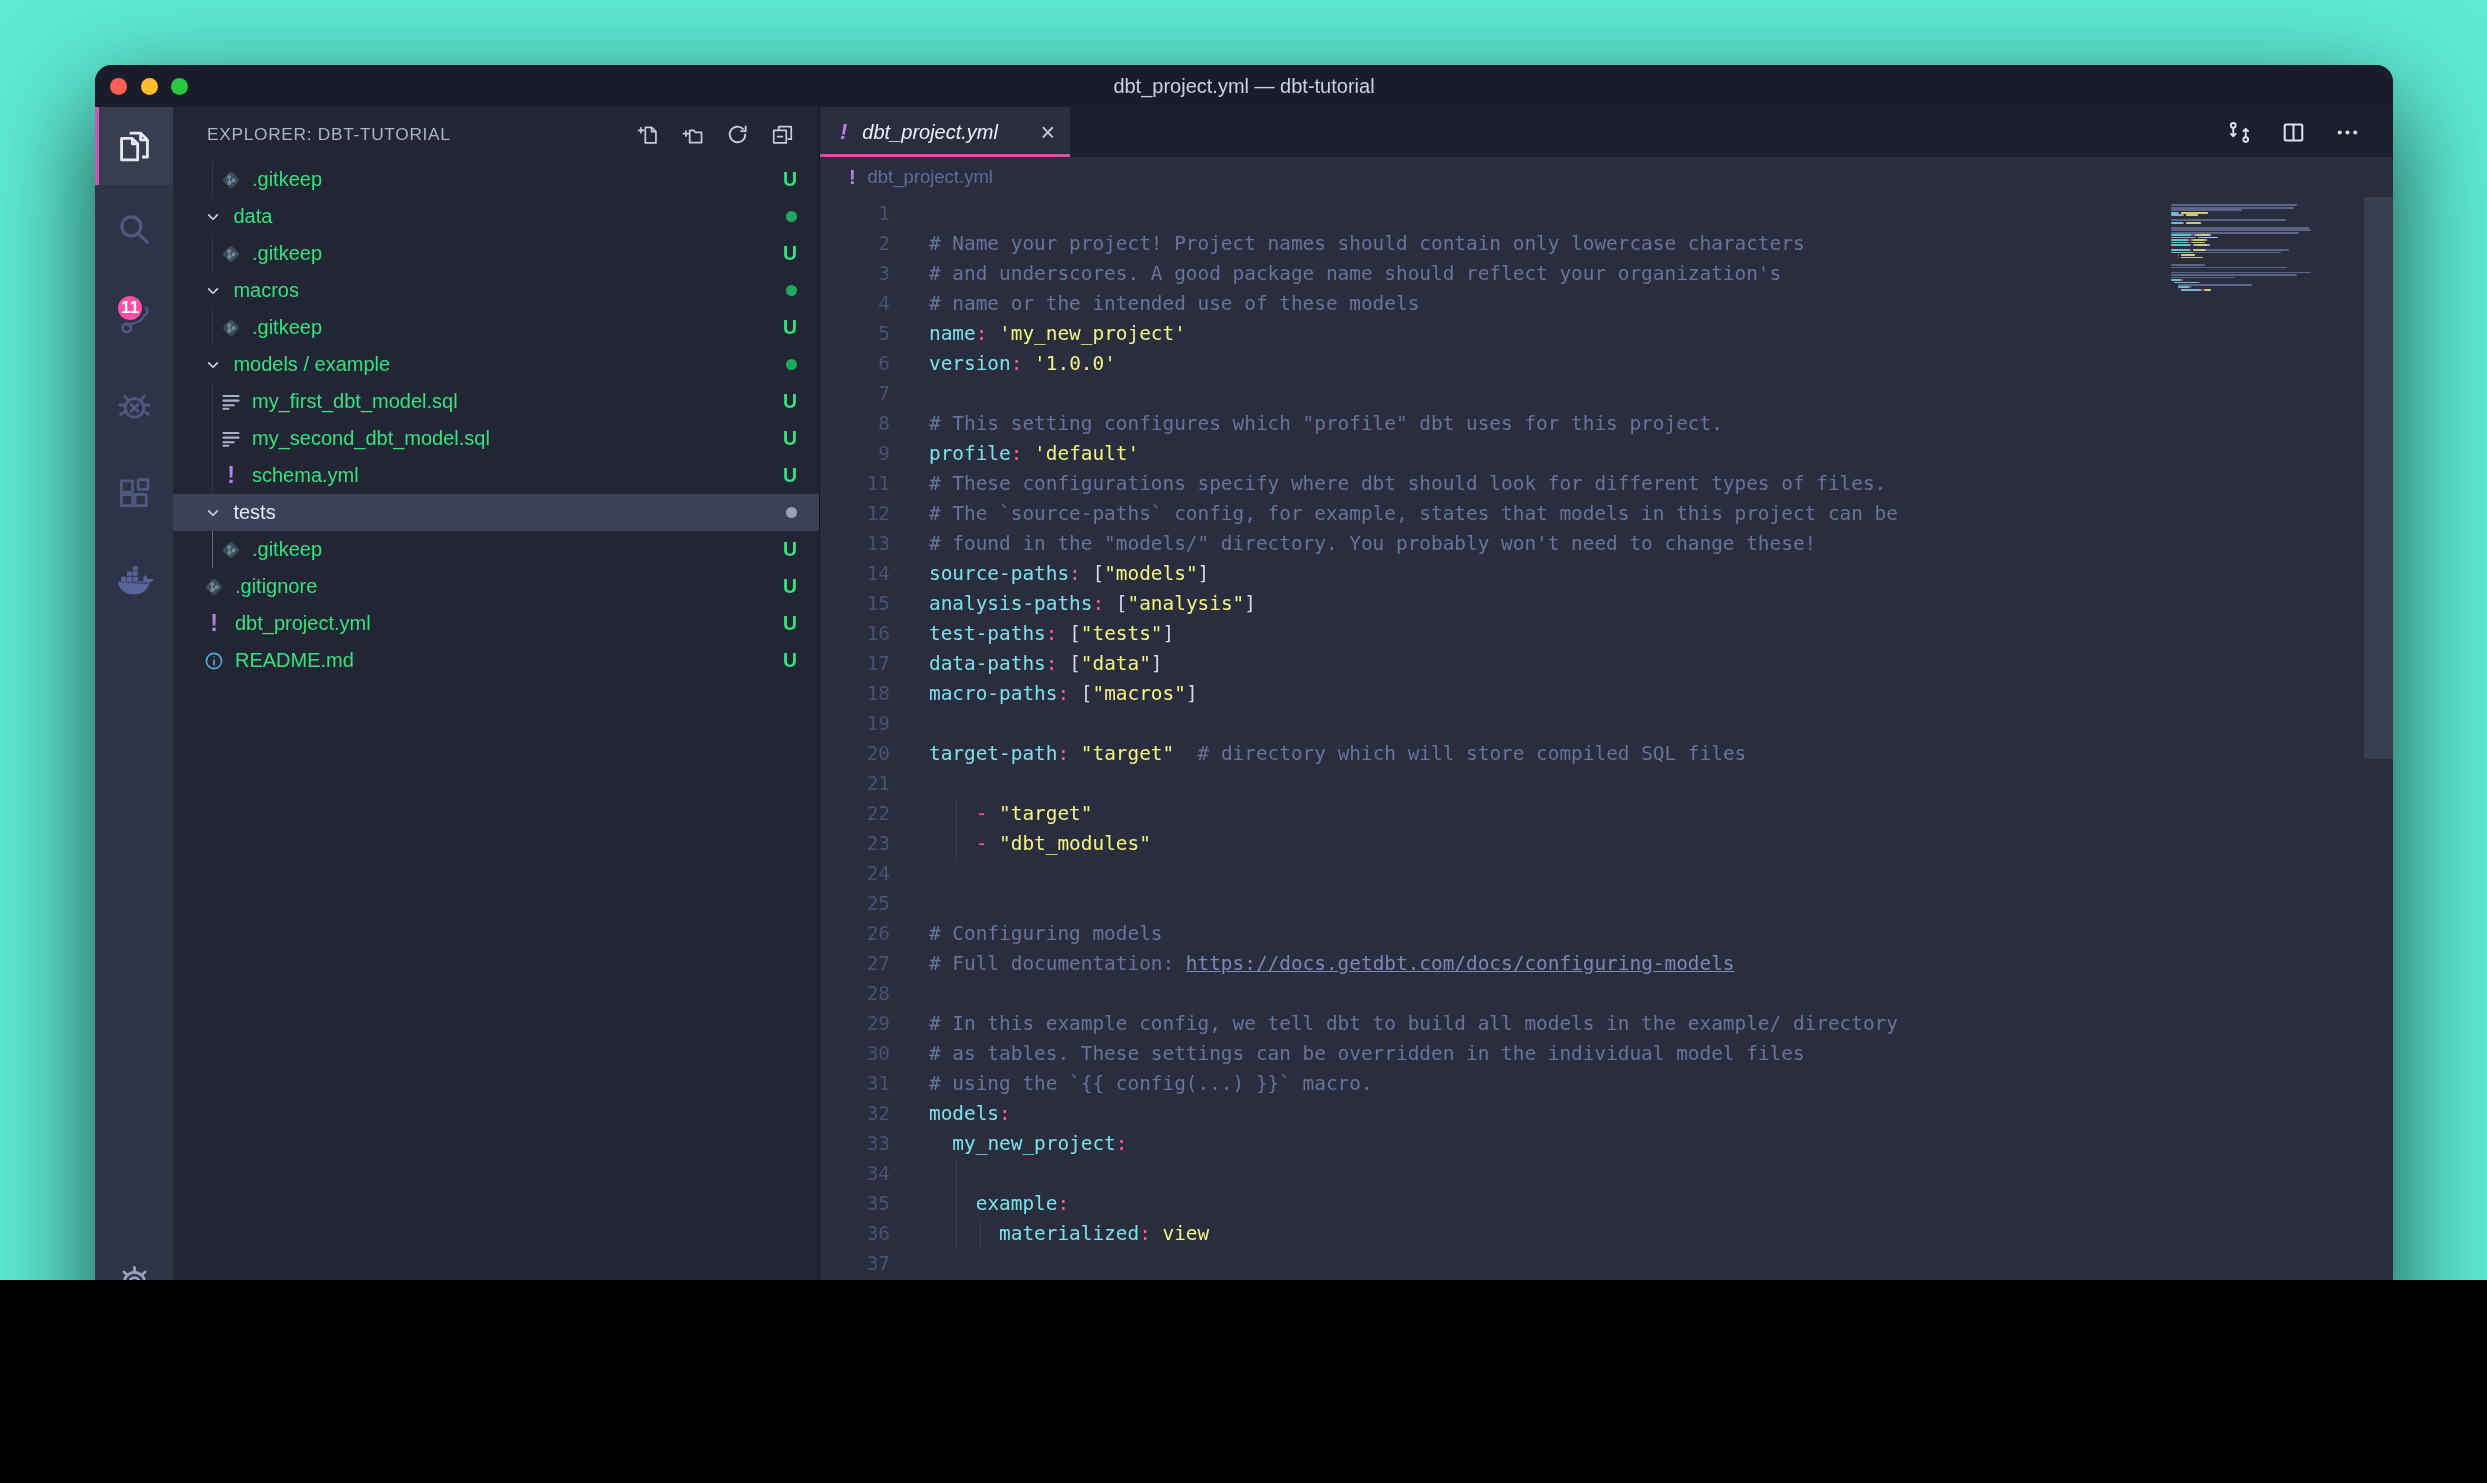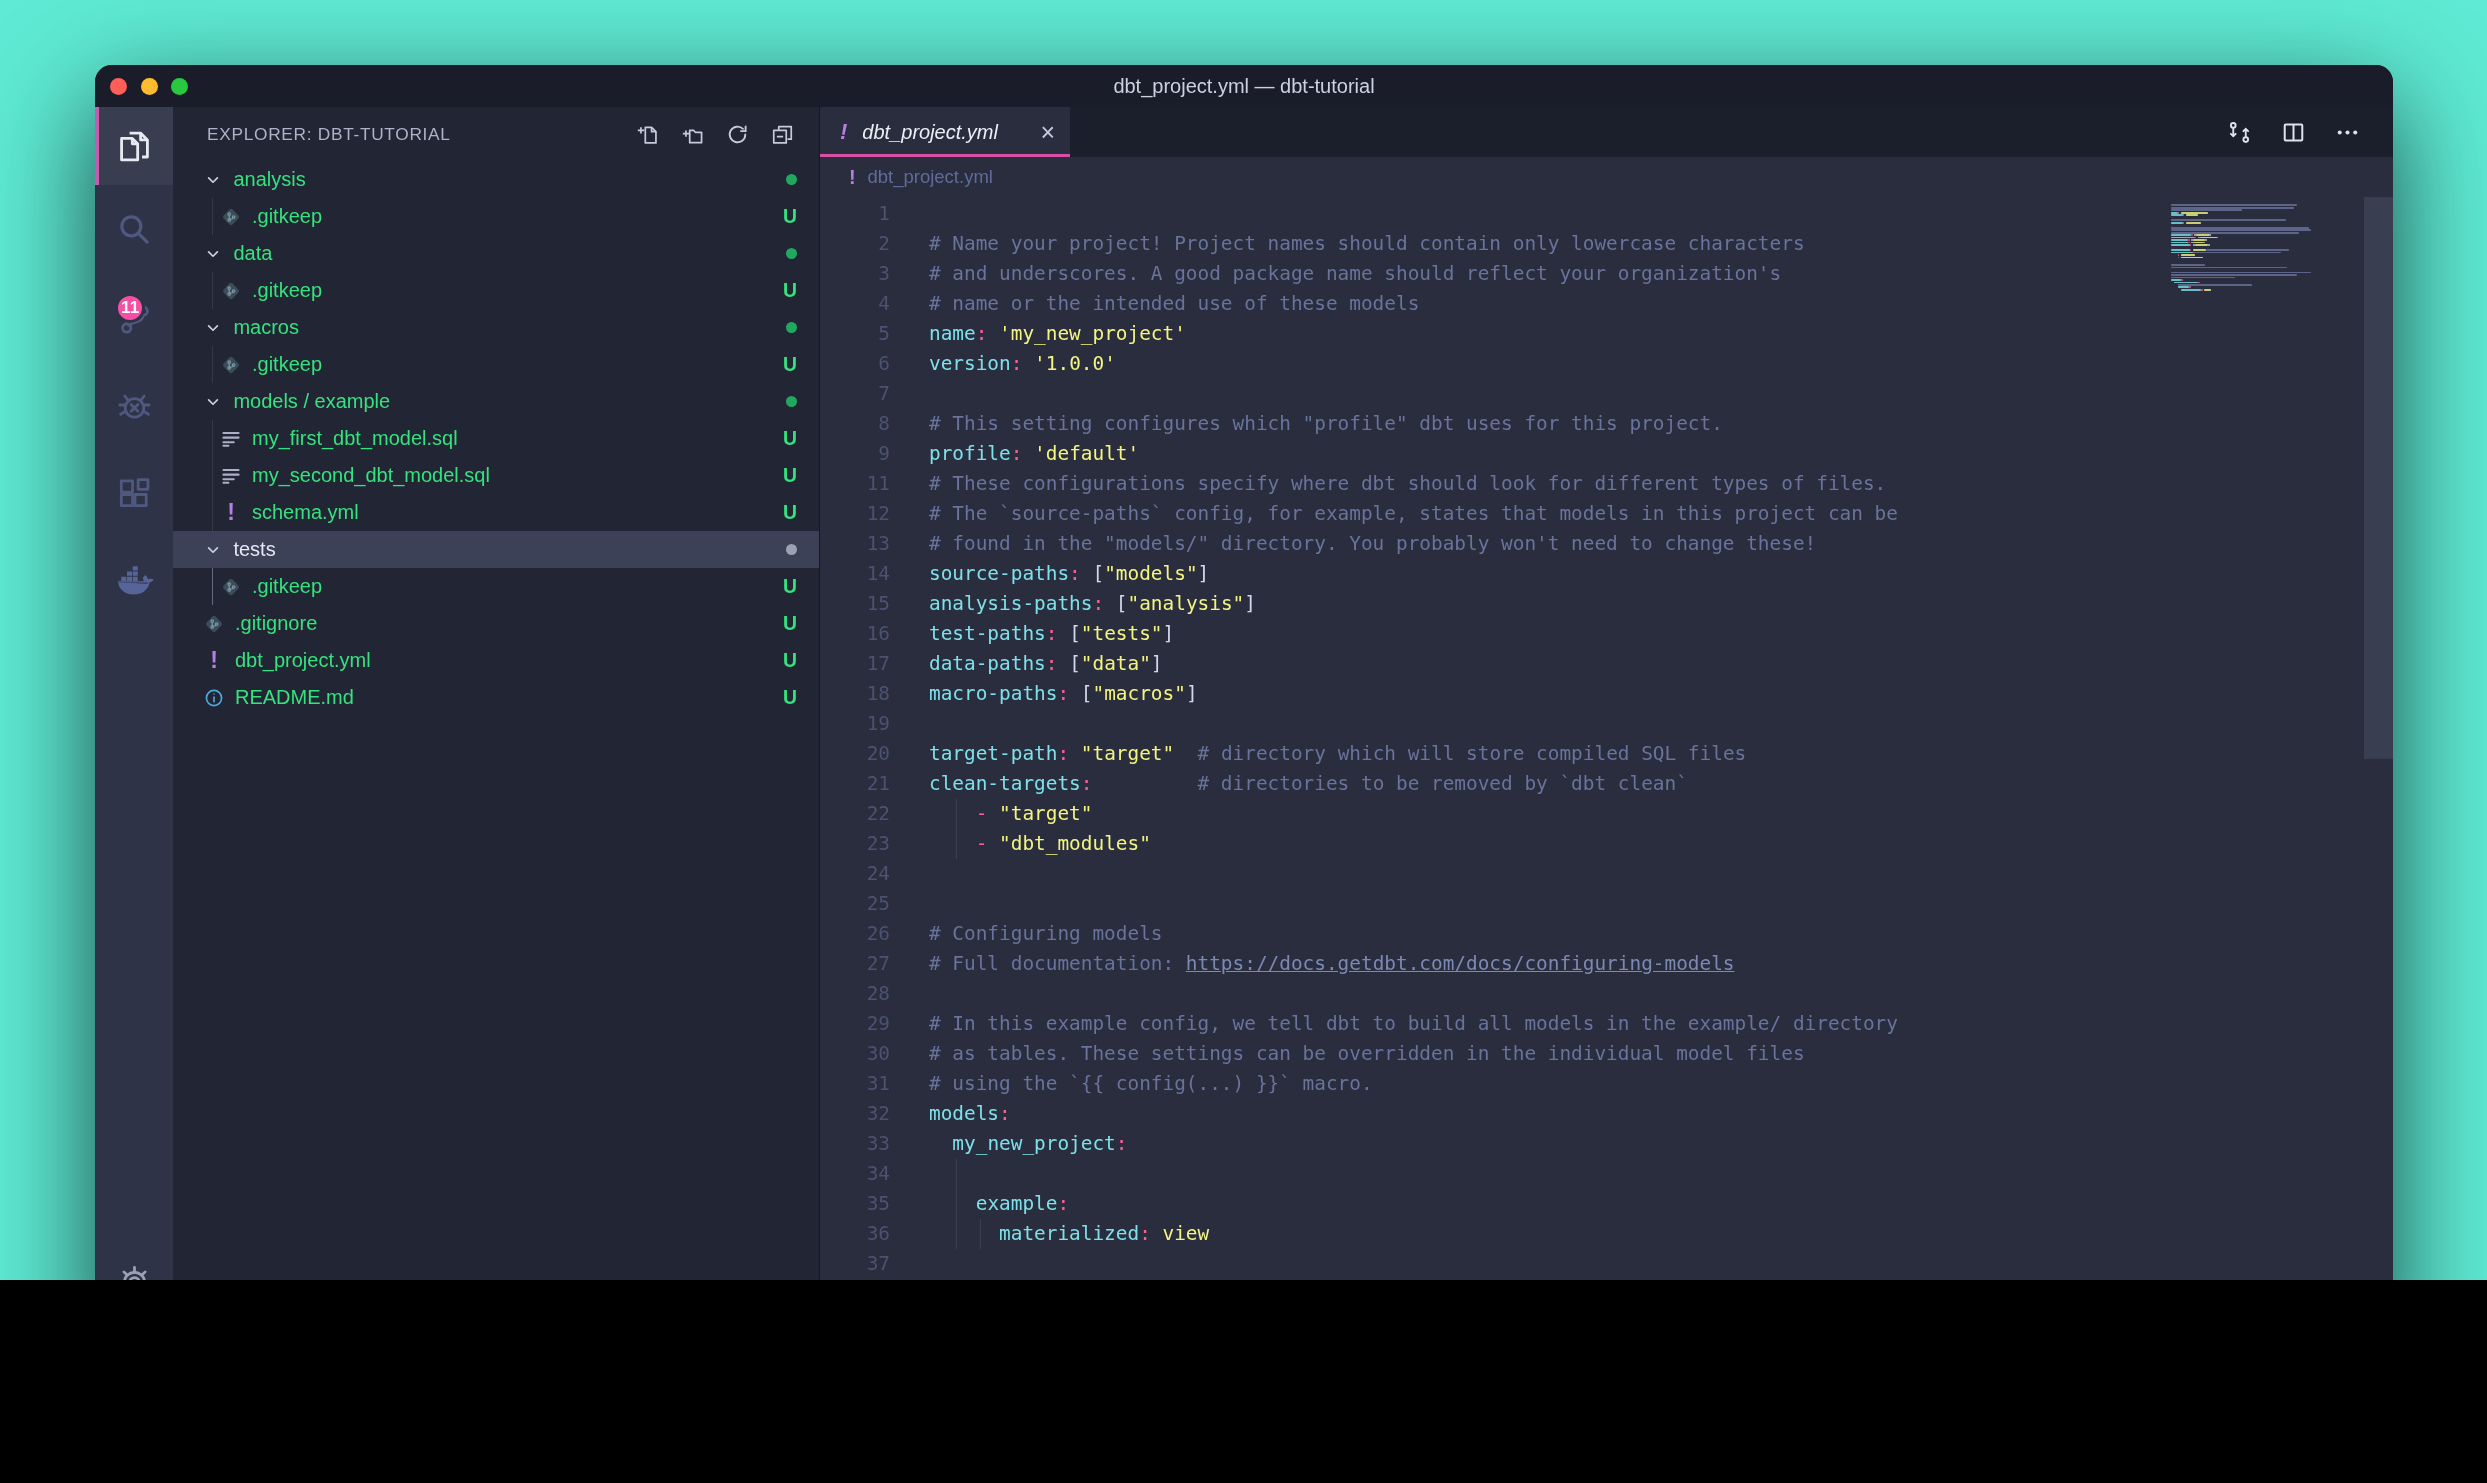--- a/index.html
+++ b/index.html
@@ -203,29 +203,20 @@
             <span class="icn">
               <svg width="25" height="25" viewBox="0 0 16 16" fill="none" stroke="currentColor" stroke-width="1.1" stroke-linejoin="round">
                 <path d="M5.6 5.4V3h8v8h-2.4"></path>
                   <rect x="2.4" y="5.4" width="8" height="8"></rect>
                   <path d="M4.4 9.4h4"></path>
               </svg>
             </span>
           </span>
         </div>
         <div class="tree" id="tree">
-            <div class="tree-row" style="padding-left: 30px;">
-              <span class="row-chevron">
-                <svg width="20" height="20" viewBox="0 0 16 16" fill="none" stroke="currentColor" stroke-width="1.4" stroke-linecap="round" stroke-linejoin="round">
-                  <path d="M4.5 6.3L8 9.8l3.5-3.5"></path>
-                </svg>
-              </span>
-              <span class="row-label">analysis</span>
-              <span class="dot"></span>
-            </div>
             <div class="tree-row" style="padding-left: 47px;">
               <span class="tguide"></span>
               <span class="row-icon">
                 <svg width="22" height="22" viewBox="0 0 16 16">
                   <rect x="3.4" y="3.4" width="9.2" height="9.2" rx="1.6" transform="rotate(45 8 8)" fill="#3a4d59"></rect>
                   <g fill="none" stroke="#7e95a6" stroke-width="0.9">
                     <circle cx="6.7" cy="5.9" r="0.9"></circle>
                     <circle cx="6.7" cy="10.1" r="0.9"></circle>
                     <circle cx="9.9" cy="8" r="0.9"></circle>
                     <path d="M6.7 6.8v2.4M9.9 8.9c-1.1.7-2.1.4-3.2 1"></path>
@@ -432,21 +423,21 @@
               <div class="code-line"><span class="ln">11</span><span class="lc"><span class="t-cm"># These configurations specify where dbt should look for different types of files.</span></span></div>
               <div class="code-line"><span class="ln">12</span><span class="lc"><span class="t-cm"># The `source-paths` config, for example, states that models in this project can be</span></span></div>
               <div class="code-line"><span class="ln">13</span><span class="lc"><span class="t-cm"># found in the "models/" directory. You probably won't need to change these!</span></span></div>
               <div class="code-line"><span class="ln">14</span><span class="lc"><span class="t-k">source-paths</span><span class="t-p">:</span><span class="t-w"> </span><span class="t-b">[</span><span class="t-s">"models"</span><span class="t-b">]</span></span></div>
               <div class="code-line"><span class="ln">15</span><span class="lc"><span class="t-k">analysis-paths</span><span class="t-p">:</span><span class="t-w"> </span><span class="t-b">[</span><span class="t-s">"analysis"</span><span class="t-b">]</span></span></div>
               <div class="code-line"><span class="ln">16</span><span class="lc"><span class="t-k">test-paths</span><span class="t-p">:</span><span class="t-w"> </span><span class="t-b">[</span><span class="t-s">"tests"</span><span class="t-b">]</span></span></div>
               <div class="code-line"><span class="ln">17</span><span class="lc"><span class="t-k">data-paths</span><span class="t-p">:</span><span class="t-w"> </span><span class="t-b">[</span><span class="t-s">"data"</span><span class="t-b">]</span></span></div>
               <div class="code-line"><span class="ln">18</span><span class="lc"><span class="t-k">macro-paths</span><span class="t-p">:</span><span class="t-w"> </span><span class="t-b">[</span><span class="t-s">"macros"</span><span class="t-b">]</span></span></div>
               <div class="code-line"><span class="ln">19</span><span class="lc"></span></div>
               <div class="code-line"><span class="ln">20</span><span class="lc"><span class="t-k">target-path</span><span class="t-p">:</span><span class="t-w"> </span><span class="t-s">"target"</span><span class="t-cm">  # directory which will store compiled SQL files</span></span></div>
-              <div class="code-line"><span class="ln">21</span><span class="lc"><span class="t-k">clean-targets</span><span class="t-p">:</span><span class="t-cm">         # directories to be removed by `dbt clean`</span></span></div>
+              <div class="code-line"><span class="ln">21</span></div>
               <div class="code-line"><span class="iguide" style="left: calc(2ch + 113px);"></span><span class="ln">22</span><span class="lc"><span class="t-w">    </span><span class="t-p">-</span><span class="t-w"> </span><span class="t-s">"target"</span></span></div>
               <div class="code-line"><span class="iguide" style="left: calc(2ch + 113px);"></span><span class="ln">23</span><span class="lc"><span class="t-w">    </span><span class="t-p">-</span><span class="t-w"> </span><span class="t-s">"dbt_modules"</span></span></div>
               <div class="code-line"><span class="ln">24</span><span class="lc"></span></div>
               <div class="code-line"><span class="ln">25</span><span class="lc"></span></div>
               <div class="code-line"><span class="ln">26</span><span class="lc"><span class="t-cm"># Configuring models</span></span></div>
               <div class="code-line"><span class="ln">27</span><span class="lc"><span class="t-cm"># Full documentation: </span><span class="t-u">https://docs.getdbt.com/docs/configuring-models</span></span></div>
               <div class="code-line"><span class="ln">28</span><span class="lc"></span></div>
               <div class="code-line"><span class="ln">29</span><span class="lc"><span class="t-cm"># In this example config, we tell dbt to build all models in the example/ directory</span></span></div>
               <div class="code-line"><span class="ln">30</span><span class="lc"><span class="t-cm"># as tables. These settings can be overridden in the individual model files</span></span></div>
               <div class="code-line"><span class="ln">31</span><span class="lc"><span class="t-cm"># using the `{{ config(...) }}` macro.</span></span></div>

